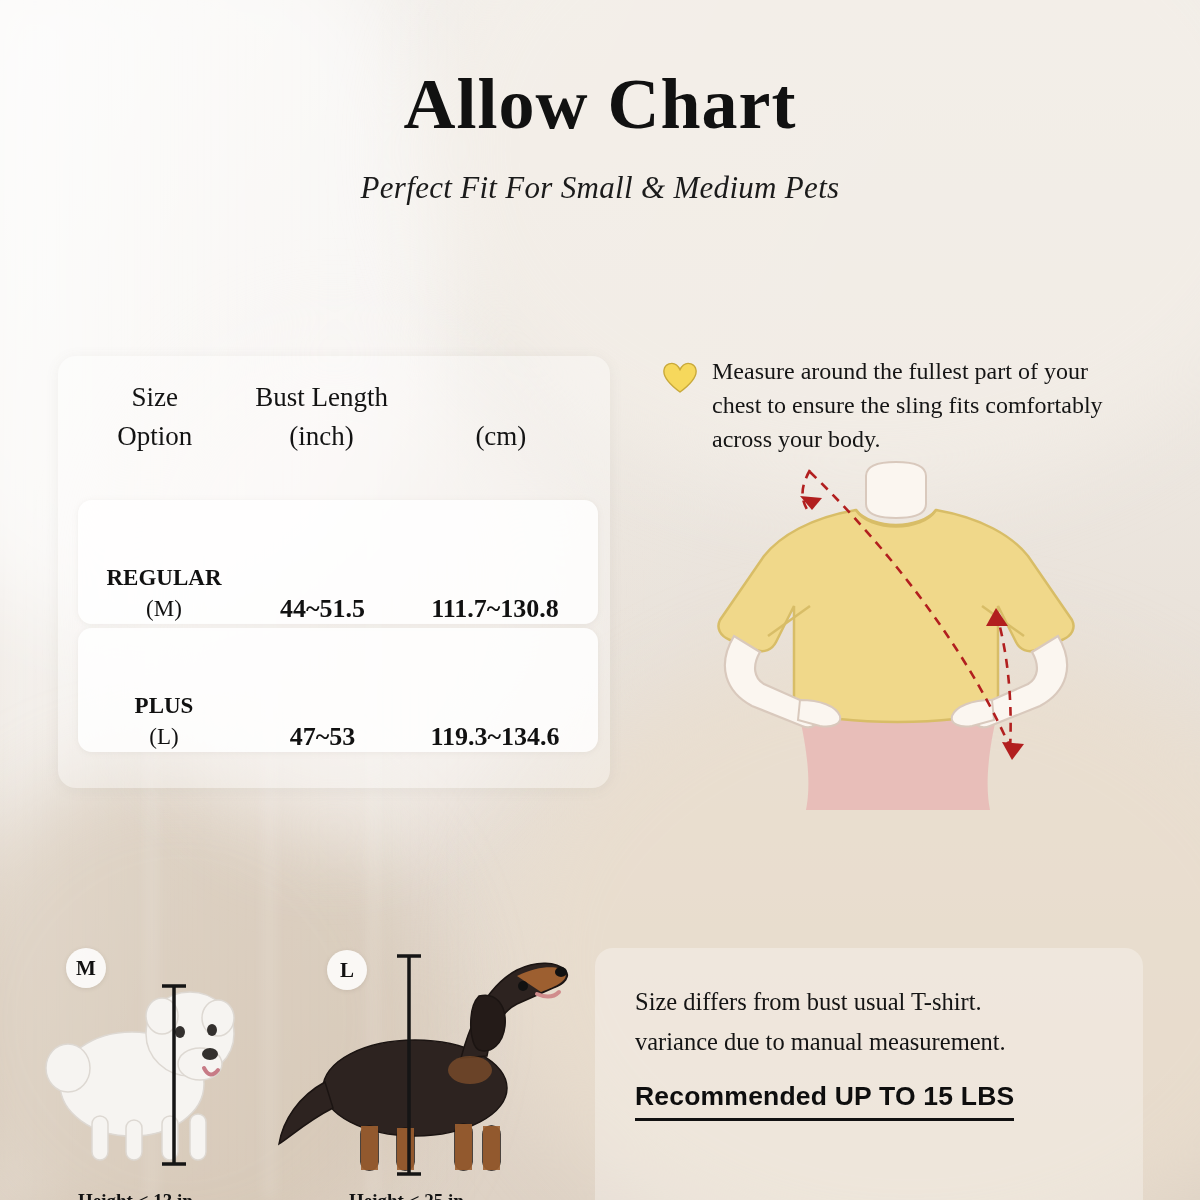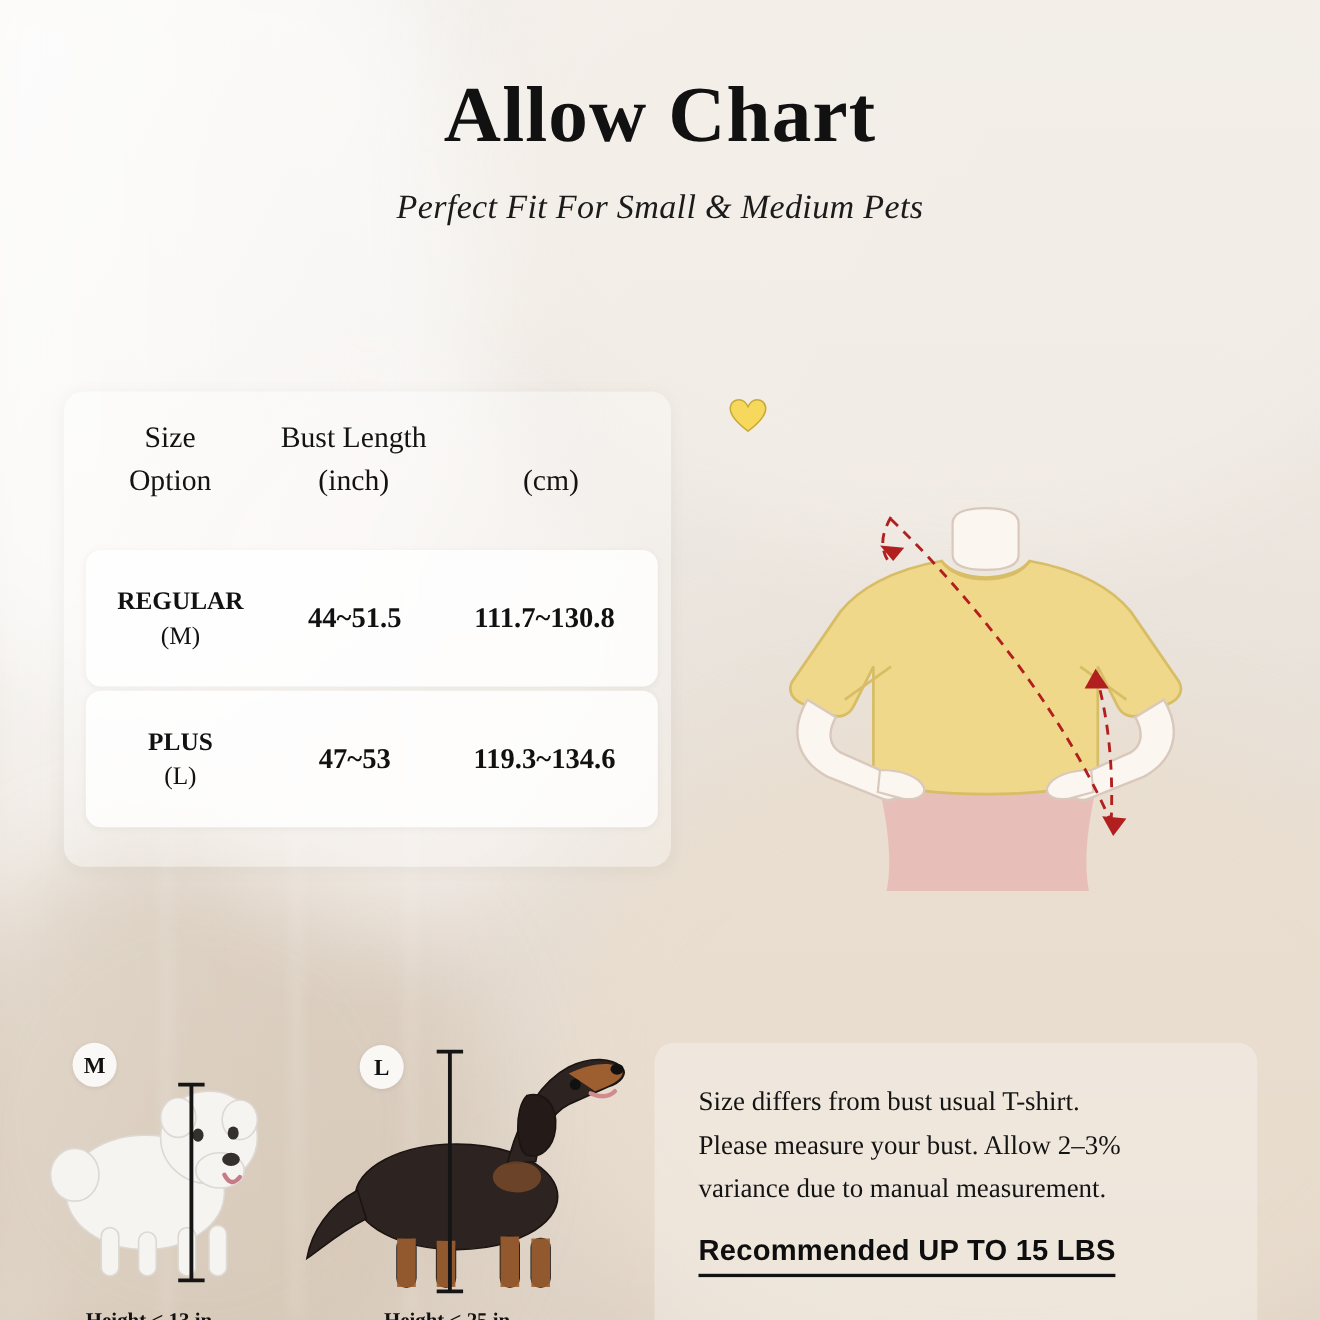--- a/index.html
+++ b/index.html
@@ -102,21 +102,21 @@
 
   .row {
     position: absolute;
     left: 20px;
     width: 520px;
     height: 124px;
     background: rgba(255,255,255,0.82);
     border-radius: 14px;
     box-shadow: 0 1px 6px rgba(150,140,130,0.10);
     display: flex;
-    align-items: center;
+    align-items: flex-end;
   }
   .row.r1 { top: 144px; }
   .row.r2 { top: 272px; }
   .cell {
     text-align: center;
     color: #111;
   }
   .cell.c1 { width: 172px; font-size: 23px; font-weight: bold; line-height: 1.35; }
   .cell.c1 .sub { display: block; font-weight: normal; font-size: 23px; }
   .cell.c2 { width: 145px; font-size: 26px; font-weight: bold; }
@@ -288,20 +288,21 @@
         <div class="cell c3">119.3~134.6</div>
       </div>
     </div>
 
     <div class="measure-note">
       <span class="heart-icon">
         <svg width="36" height="34" viewBox="0 0 36 34">
           <path d="M18 32 C 6 23, 1 16, 2 10 C 3 4, 10 1.5, 14.5 5 C 16.4 6.5, 17.4 8.3, 18 9.6 C 18.6 8.3, 19.6 6.5, 21.5 5 C 26 1.5, 33 4, 34 10 C 35 16, 30 23, 18 32 Z" fill="#f6d85c" stroke="#c9a93a" stroke-width="1.4"></path>
         </svg>
       </span>
+      <div class="measure-text">Measure around the fullest part of your chest to ensure the sling fits comfortably across your body.</div>
     </div>
 
     <div class="torso">
       <svg width="470" height="350" viewBox="0 0 470 350">
 
         <path d="M138 250 C150 300, 150 330, 146 350 L330 350 C326 330, 326 300, 338 250 Z" fill="#e8b9b5" opacity="0.85"></path>
 
         <path d="M206 16 C206 8, 214 2, 236 2 C258 2, 266 8, 266 16 L266 44 C266 54, 256 58, 236 58 C216 58, 206 54, 206 44 Z" fill="#fbf6f0" stroke="#d9c9bd" stroke-width="2"></path>
 
         <path d="M196 50 C150 58, 120 76, 104 96 L60 160 C56 168, 60 176, 70 180 L96 190 C104 193, 112 190, 116 182 L134 146 L134 250 C180 266, 296 266, 338 250 L338 146 L356 182 C360 190, 368 193, 376 190 L402 180 C412 176, 416 168, 412 160 L368 96 C352 76, 322 58, 276 50 C262 72, 210 72, 196 50 Z" fill="#f0d88a" stroke="#d8bd67" stroke-width="2.5"></path>
@@ -387,19 +388,18 @@
 
         <line x1="144" y1="6" x2="144" y2="224" stroke="#151515" stroke-width="3.5"></line>
         <line x1="132" y1="6" x2="156" y2="6" stroke="#151515" stroke-width="3.5"></line>
         <line x1="132" y1="224" x2="156" y2="224" stroke="#151515" stroke-width="3.5"></line>
       </svg>
       <div class="height-label" style="left:84px; top:254px;">Height &lt; 25 in</div>
     </div>
 
     <div class="notes-card">
       <div class="notes-text">Size differs from bust usual T-shirt.</div>
-      <div class="notes-text">Please measure your bust. Allow 2–3%</div>
       <div class="notes-text">variance due to manual measurement.</div>
       <div class="rec-line">Recommended UP TO 15 LBS</div>
     </div>
 
   </div>
 </div>
 
 </body></html>

